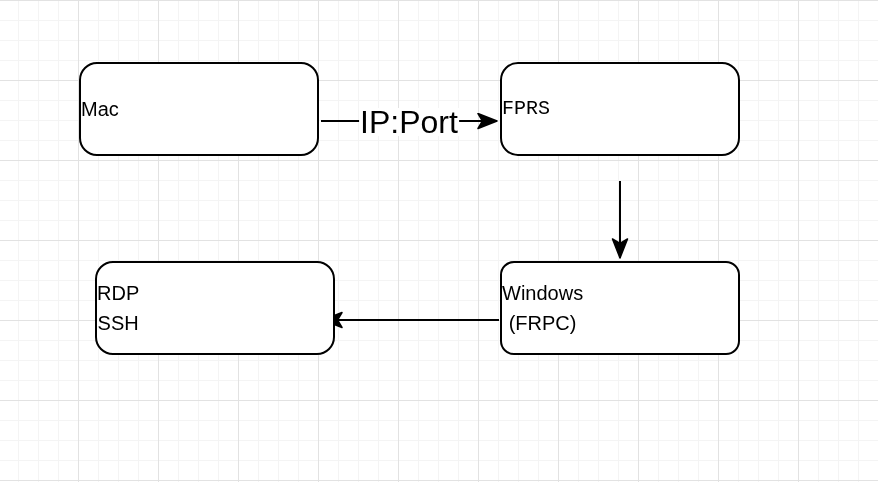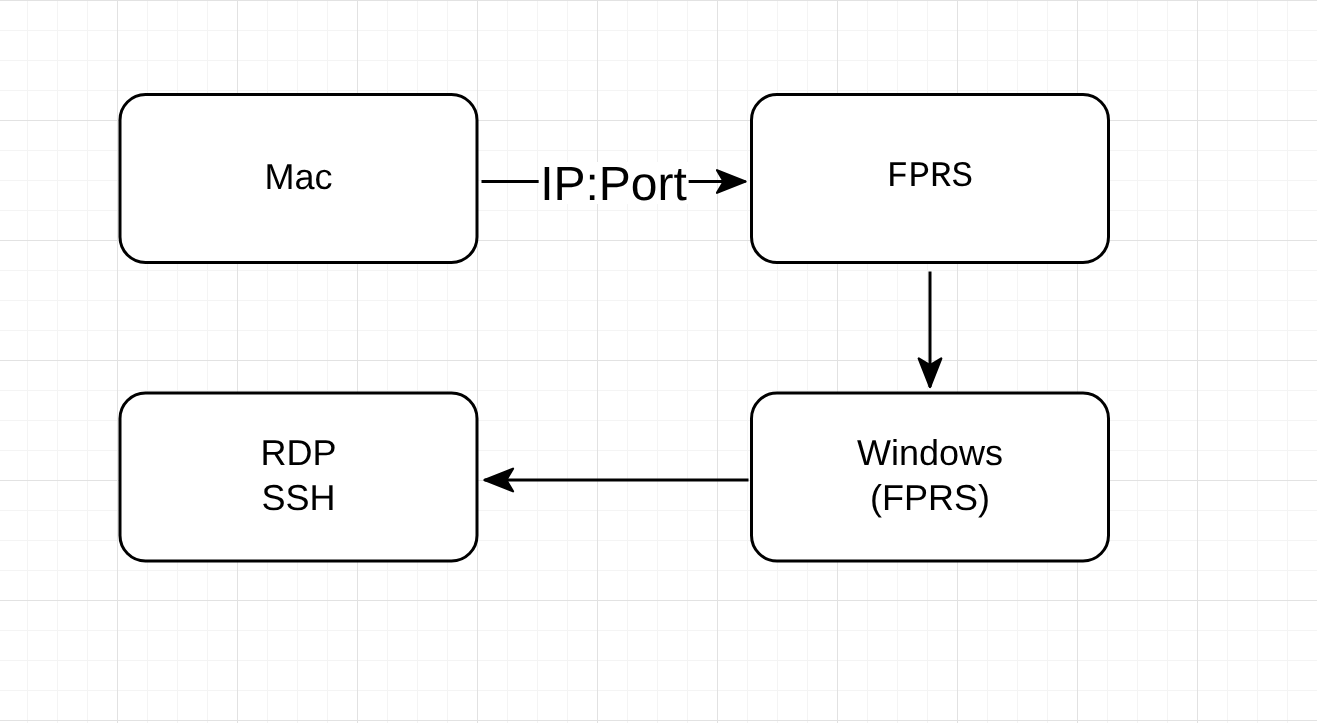--- a/index.html
+++ b/index.html
@@ -28,45 +28,45 @@
     top: 0;
   }
   .edges line {
     stroke: #000000;
     stroke-width: 2;
   }
   .node {
     position: absolute;
     box-sizing: border-box;
     width: 240px;
-    height: 114px;
+    height: 94px;
     background: #ffffff;
     border: 2px solid #000000;
     border-radius: 18px;
     display: flex;
     align-items: center;
-    justify-content: center;
+    justify-content: flex-start;
     text-align: center;
-    font-size: 24px;
+    font-size: 20px;
     line-height: 30px;
   }
   .node .label-line { display: block; }
   .edge-label {
     position: absolute;
     transform: translate(-50%, -50%);
     background: #ffffff;
     font-size: 32px;
     line-height: 28px;
     padding: 0 1px;
     white-space: nowrap;
   }
   #node-mac     { left: 79px;  top: 62px;  }
   #node-fprs    { left: 500px; top: 62px; font-family: Liberation Mono, monospace;  }
-  #node-windows { left: 500px; top: 261px; }
-  #node-rdp-ssh { left: 79px;  top: 261px; }
+  #node-windows { left: 500px; top: 261px; border-radius: 14px; }
+  #node-rdp-ssh { left: 95px;  top: 261px; }
   #edge-label-ip-port { left: 409px; top: 122px; }
 </style>
 </head>
 <body>
 
 <div class="canvas">
 
   <svg class="edges" width="878" height="482">
     <defs>
       <marker id="arrowhead" markerUnits="userSpaceOnUse" markerWidth="24" markerHeight="20" refX="20" refY="8.5" orient="auto">
@@ -82,21 +82,21 @@
     <span class="label-line">Mac</span>
   </div>
 
   <div class="node" id="node-fprs">
     <span class="label-line">FPRS</span>
   </div>
 
   <div class="node" id="node-windows">
     <span>
       <span class="label-line">Windows</span>
-      <span class="label-line">(FPRS)</span>
+      <span class="label-line">(FRPC)</span>
     </span>
   </div>
 
   <div class="node" id="node-rdp-ssh">
     <span>
       <span class="label-line">RDP</span>
       <span class="label-line">SSH</span>
     </span>
   </div>
 

